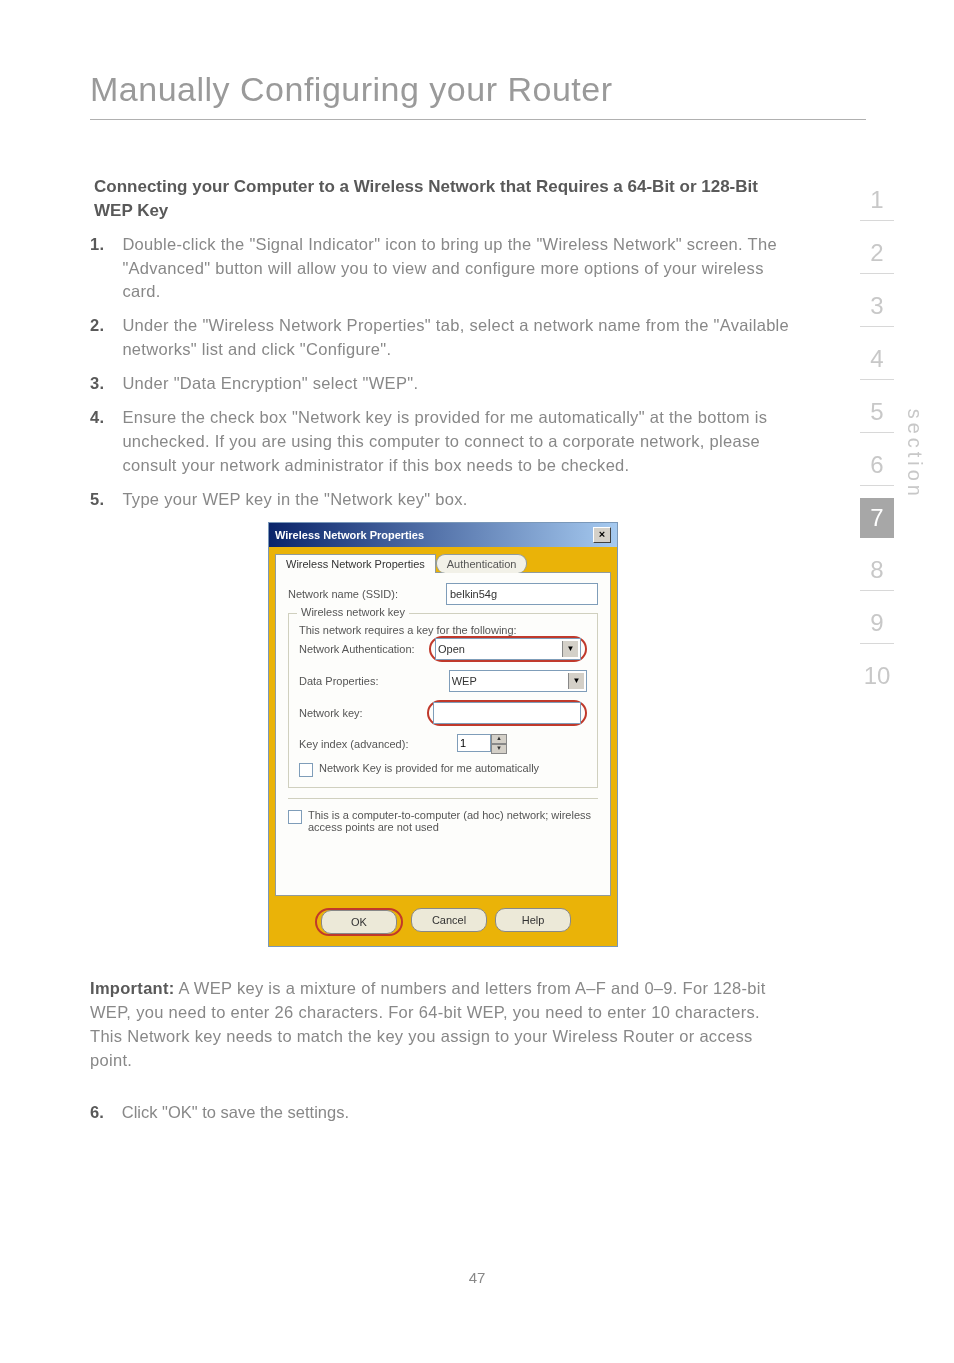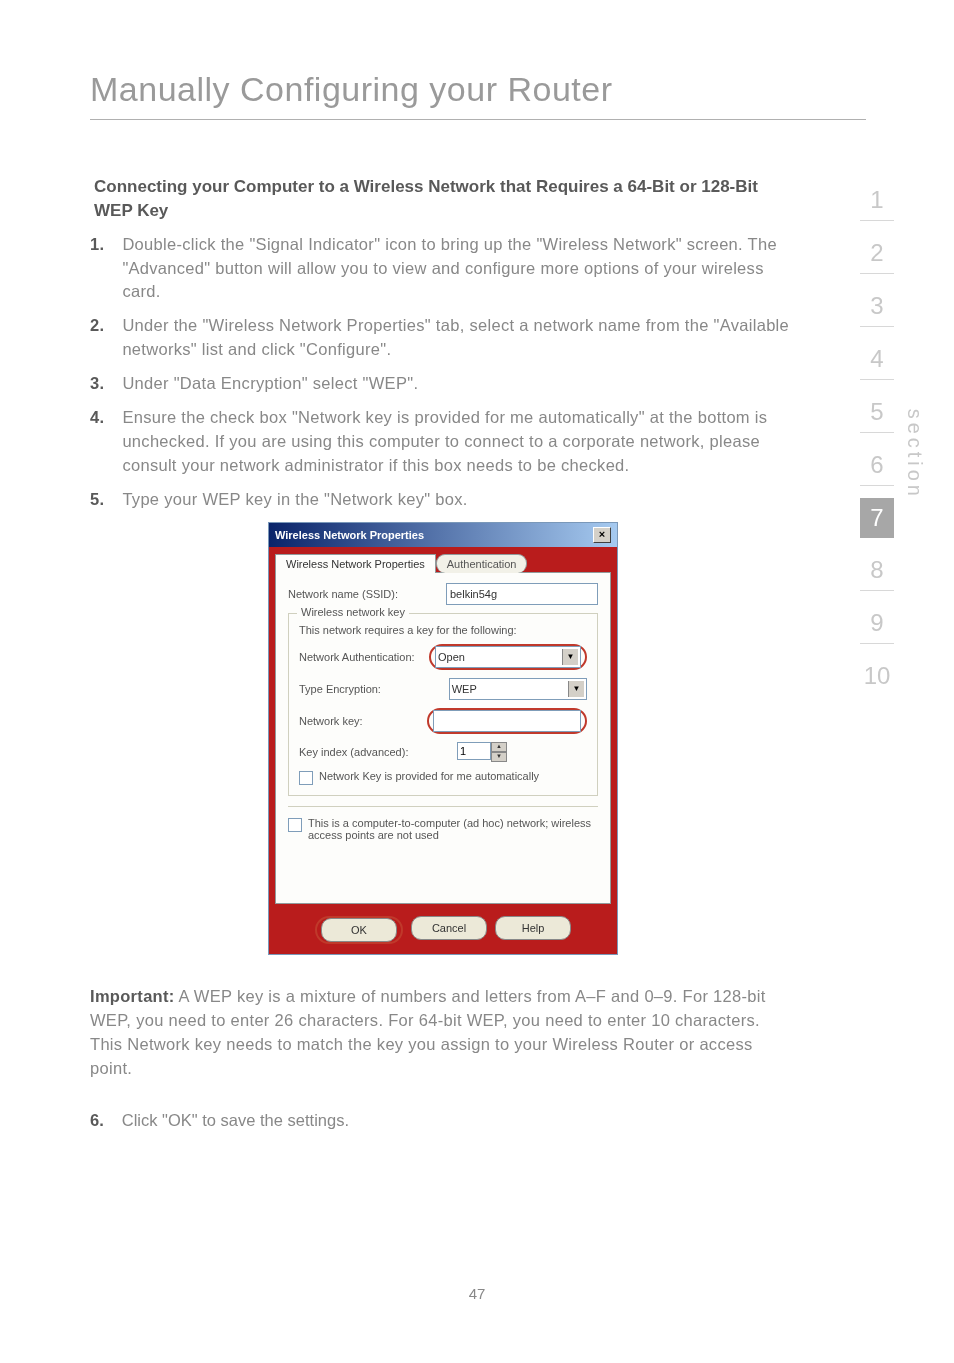--- a/index.html
+++ b/index.html
@@ -98,21 +98,21 @@
     display:flex;
     justify-content:center;
     margin: 10px 0 30px 0;
     padding-right:70px;
   }
   .dialog {
     width: 348px;
     border: 1px solid #7a98b9;
     font-family: Tahoma, "MS Sans Serif", sans-serif;
     font-size: 11px;
-    background: #b91c1c;
+    background: #eab308;
     color: #333;
   }
   .titlebar {
     background: linear-gradient(to right, #0a246a, #a6caf0);
     color: #fff;
     font-weight: bold;
     padding: 4px 6px;
     display:flex;
     justify-content:space-between;
     align-items:center;
@@ -245,21 +245,21 @@
   .final-step {
     font-size:16.5px;
     color:#888;
     display:flex;
     gap:18px;
     margin-top: 30px;
   }
   .final-step .num { font-weight:bold; color:#595959;}
   .pagenum {
     position:absolute;
-    bottom: 8px;
+    bottom: 24px;
     left:0; right:0;
     text-align:center;
     color:#888;
     font-size:15px;
   }
 </style>
 </head>
 <body>
 
 <div class="page">
@@ -302,34 +302,34 @@
         <div class="tab inactive">Authentication</div>
       </div>
       <div class="panel">
         <div class="row">
           <label>Network name (SSID):</label>
           <div class="txt">belkin54g</div>
         </div>
 
         <div class="group">
           <div class="group-title">Wireless network key</div>
-          <div style="margin-bottom:8px;color:#555;">This network requires a key for the following:</div>
+          <div style="color:#555;">This network requires a key for the following:</div>
 
           <div class="row">
             <label>Network Authentication:</label>
             <span class="redcircle">
               <div class="select">
                 <span>Open</span>
                 <span class="arrow">▼</span>
               </div>
             </span>
           </div>
 
           <div class="row">
-            <label>Type Encryption:</label>
+            <label>Data Properties:</label>
             <div class="select">
               <span>WEP</span>
               <span class="arrow">▼</span>
             </div>
           </div>
 
           <div class="row">
             <label>Network key:</label>
             <span class="redcircle">
               <div class="txt" style="width:140px"></div>

